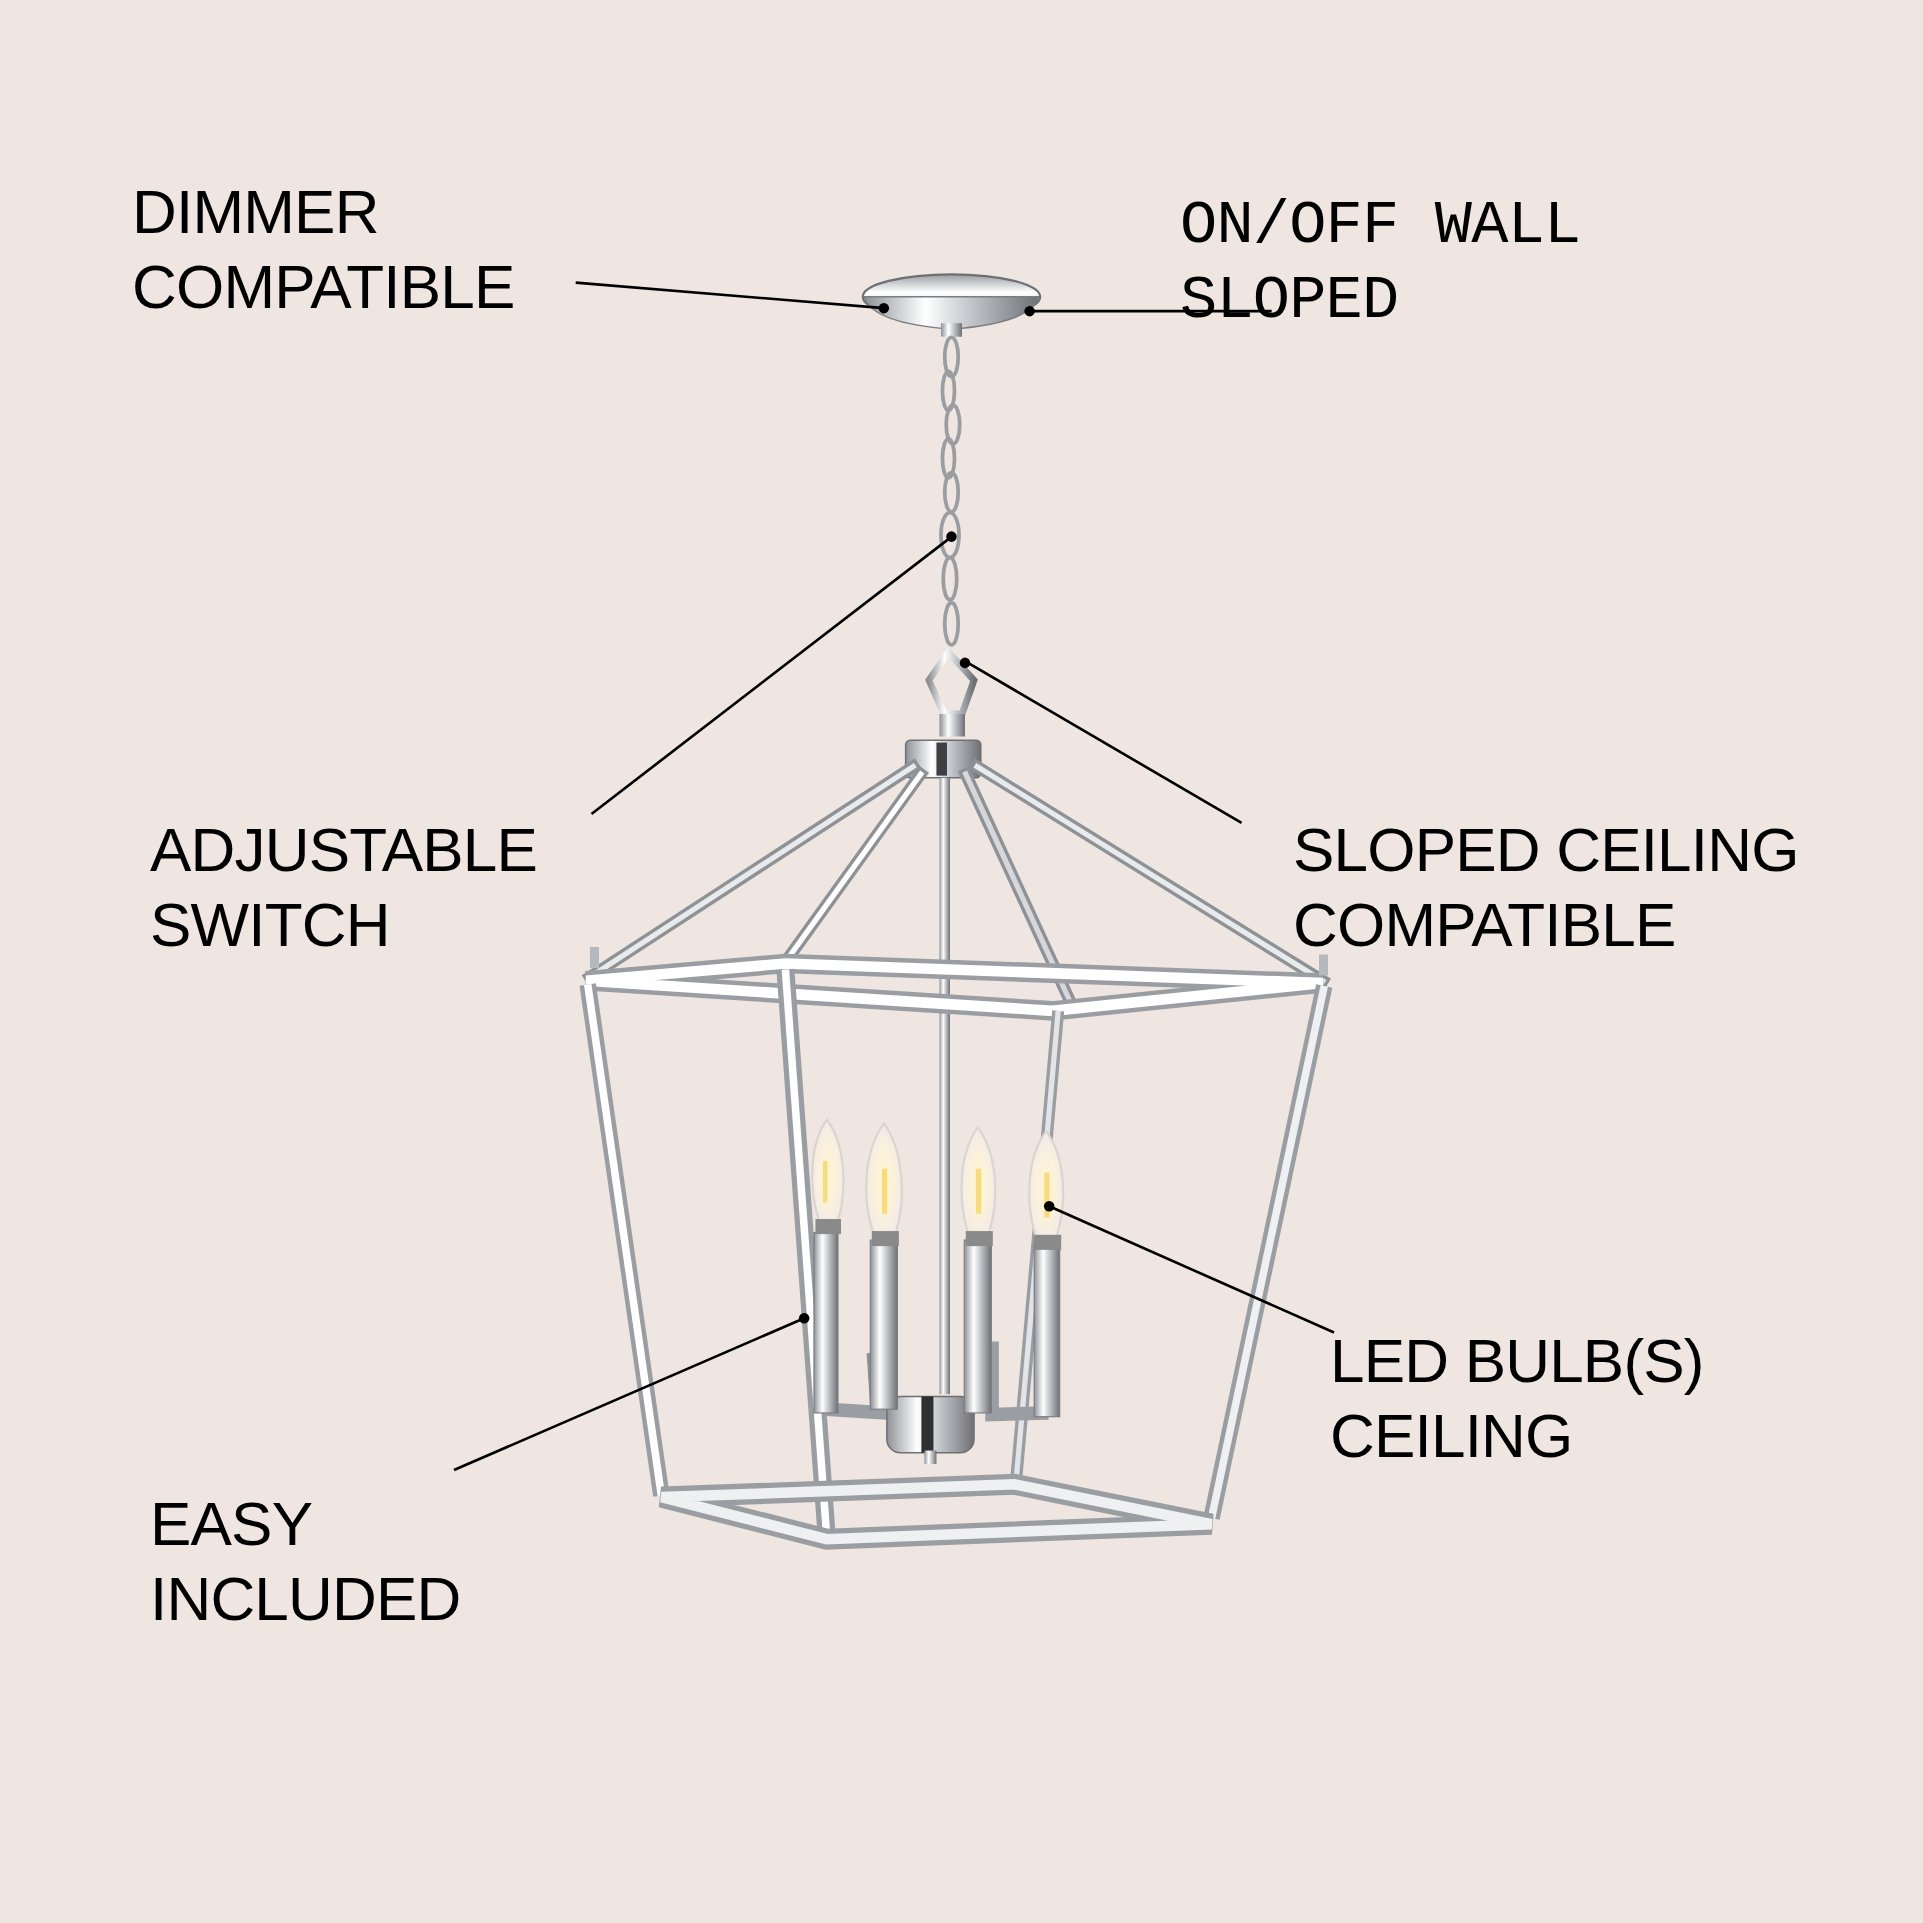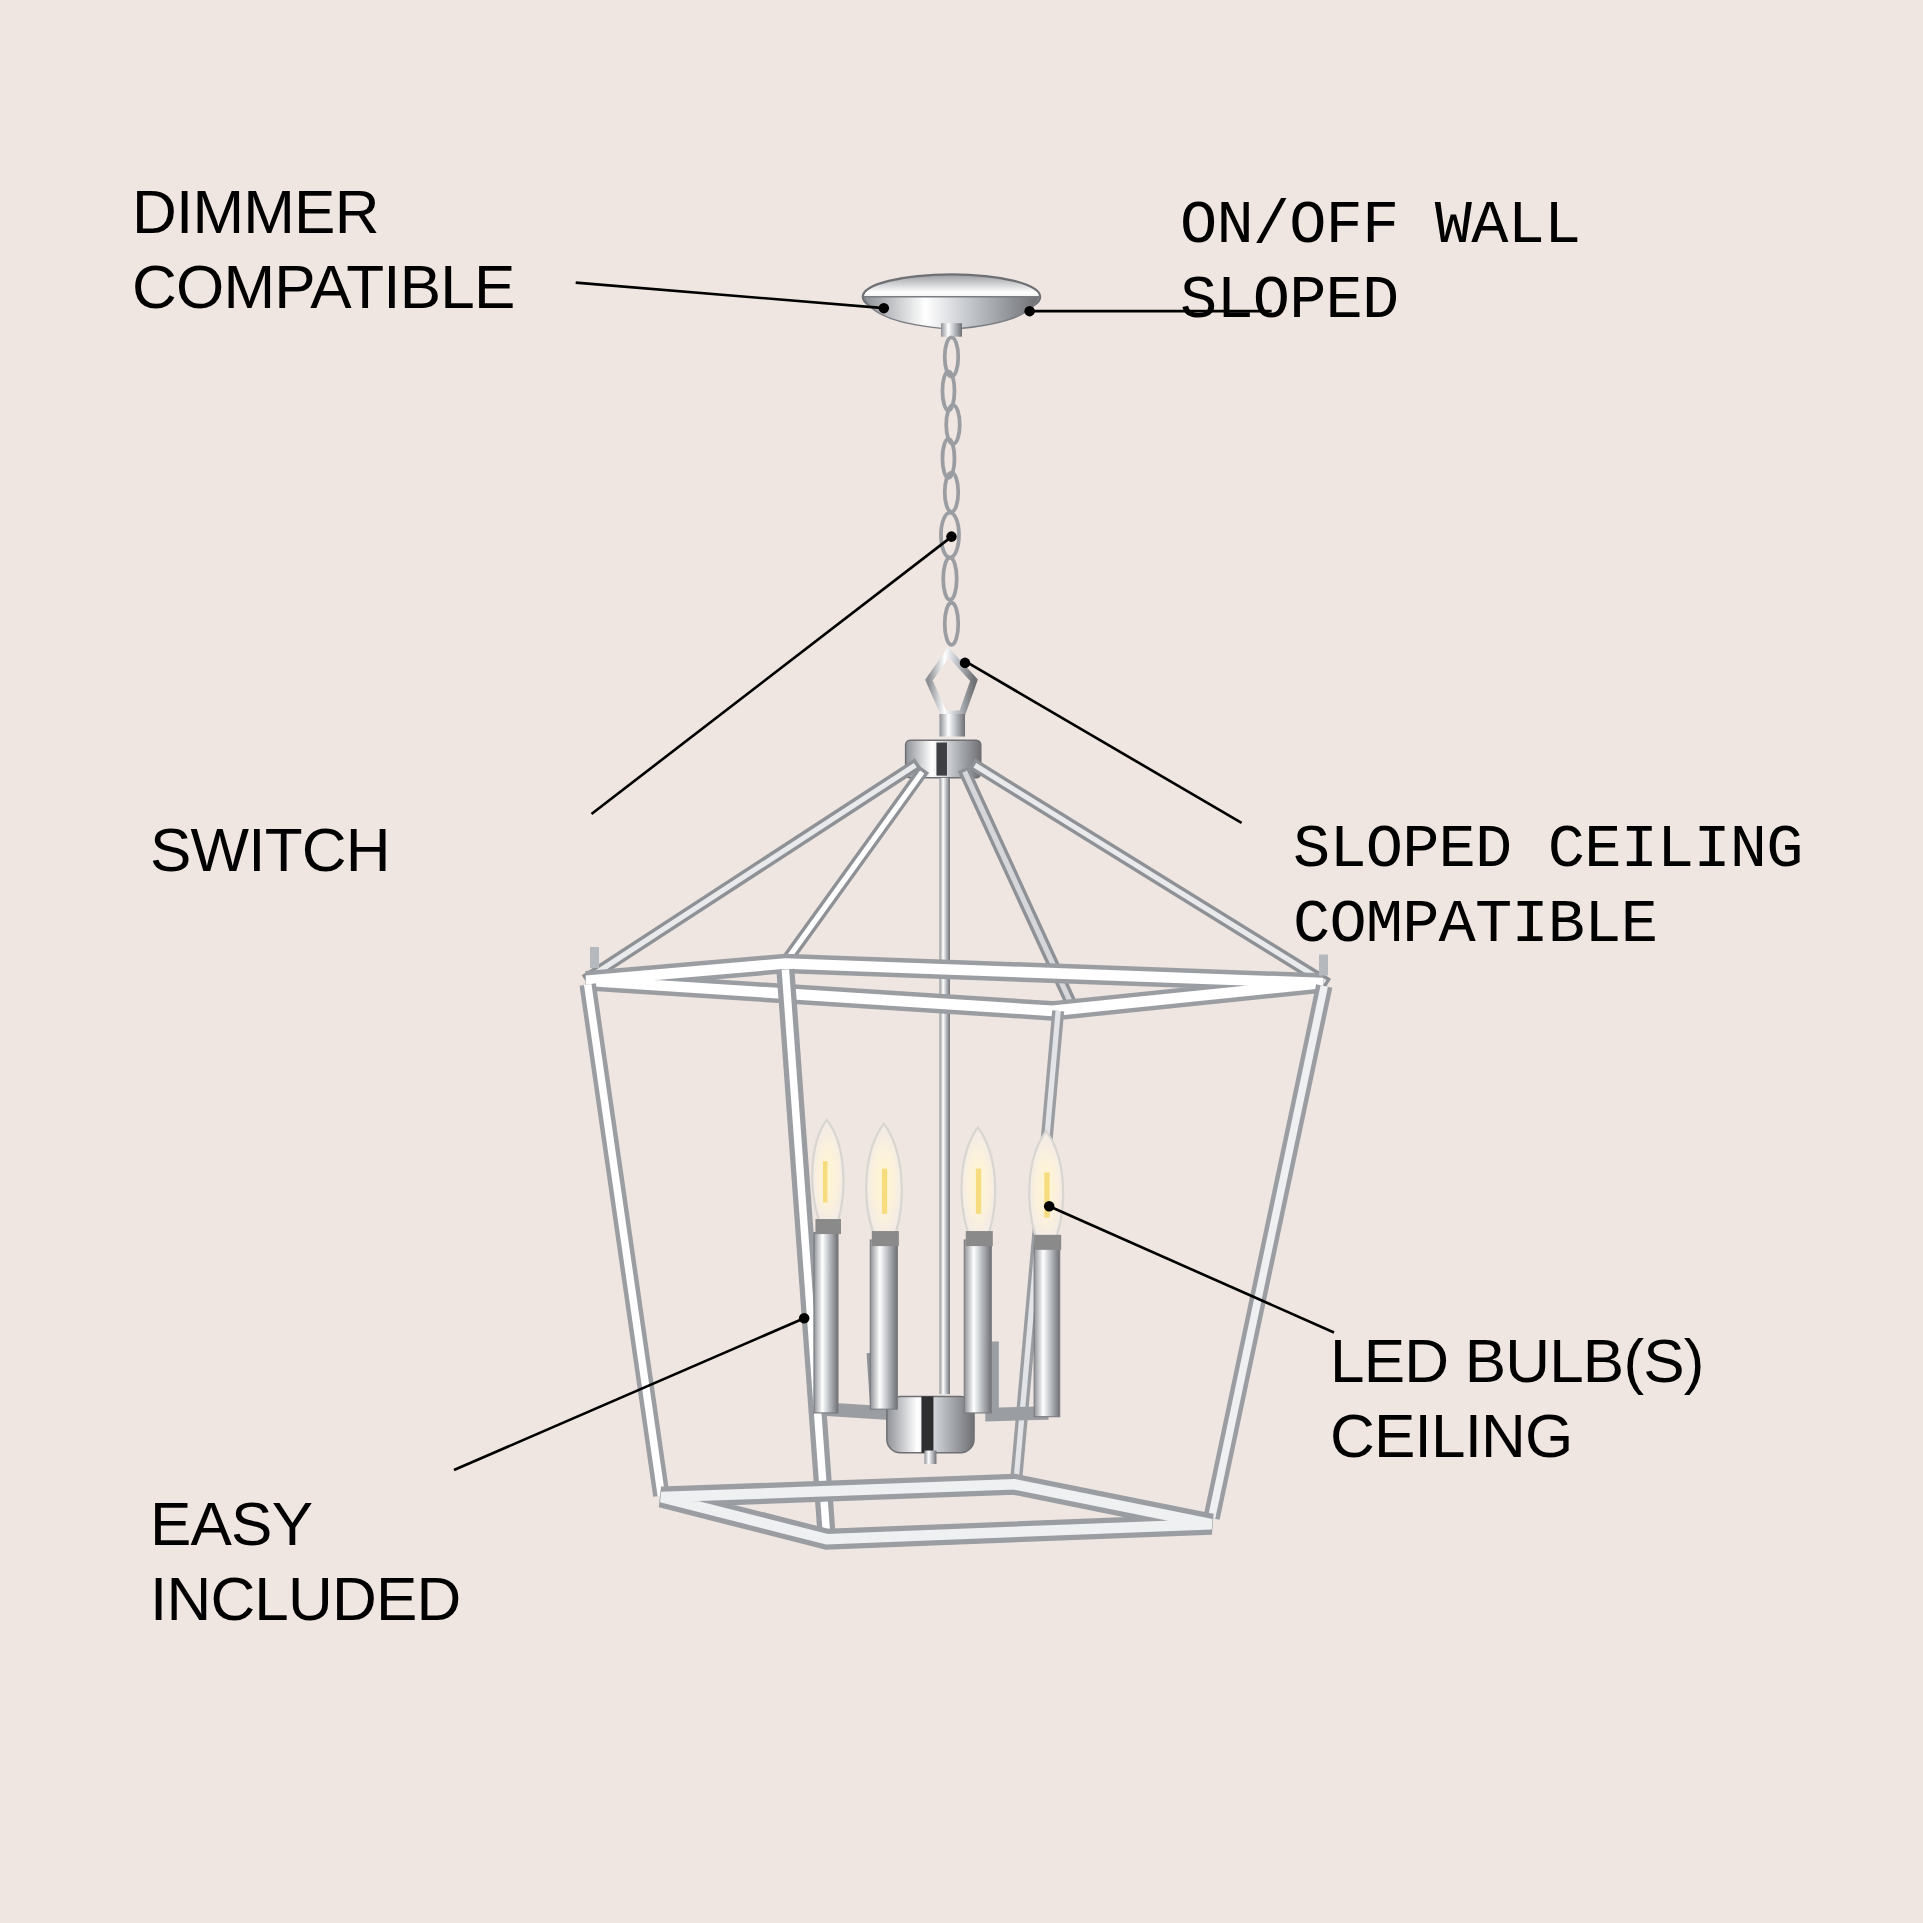--- a/index.html
+++ b/index.html
@@ -170,24 +170,25 @@
     <span>DIMMER</span>
     <span>COMPATIBLE</span>
   </div>
 
   <div class="label" style="left:1180px; top:188px; width:481px;font-family:Liberation Mono, monospace;">
     <span>ON/OFF WALL</span>
     <span>SLOPED</span>
   </div>
 
   <div class="label" style="left:150px; top:812px; width:436px;">
+    <span>ADJUSTABLE</span>
     <span>SWITCH</span>
   </div>
 
-  <div class="label" style="left:1293px; top:812px; width:556px;font-family:Liberation Mono, monospace;">
+  <div class="label" style="left:1293px; top:812px; width:556px;">
     <span>SLOPED CEILING</span>
     <span>COMPATIBLE</span>
   </div>
 
   <div class="label" style="left:1330px; top:1323px; width:436px;">
     <span>LED BULB(S)</span>
     <span>CEILING</span>
   </div>
 
   <div class="label" style="left:150px; top:1486px; width:391px;">

